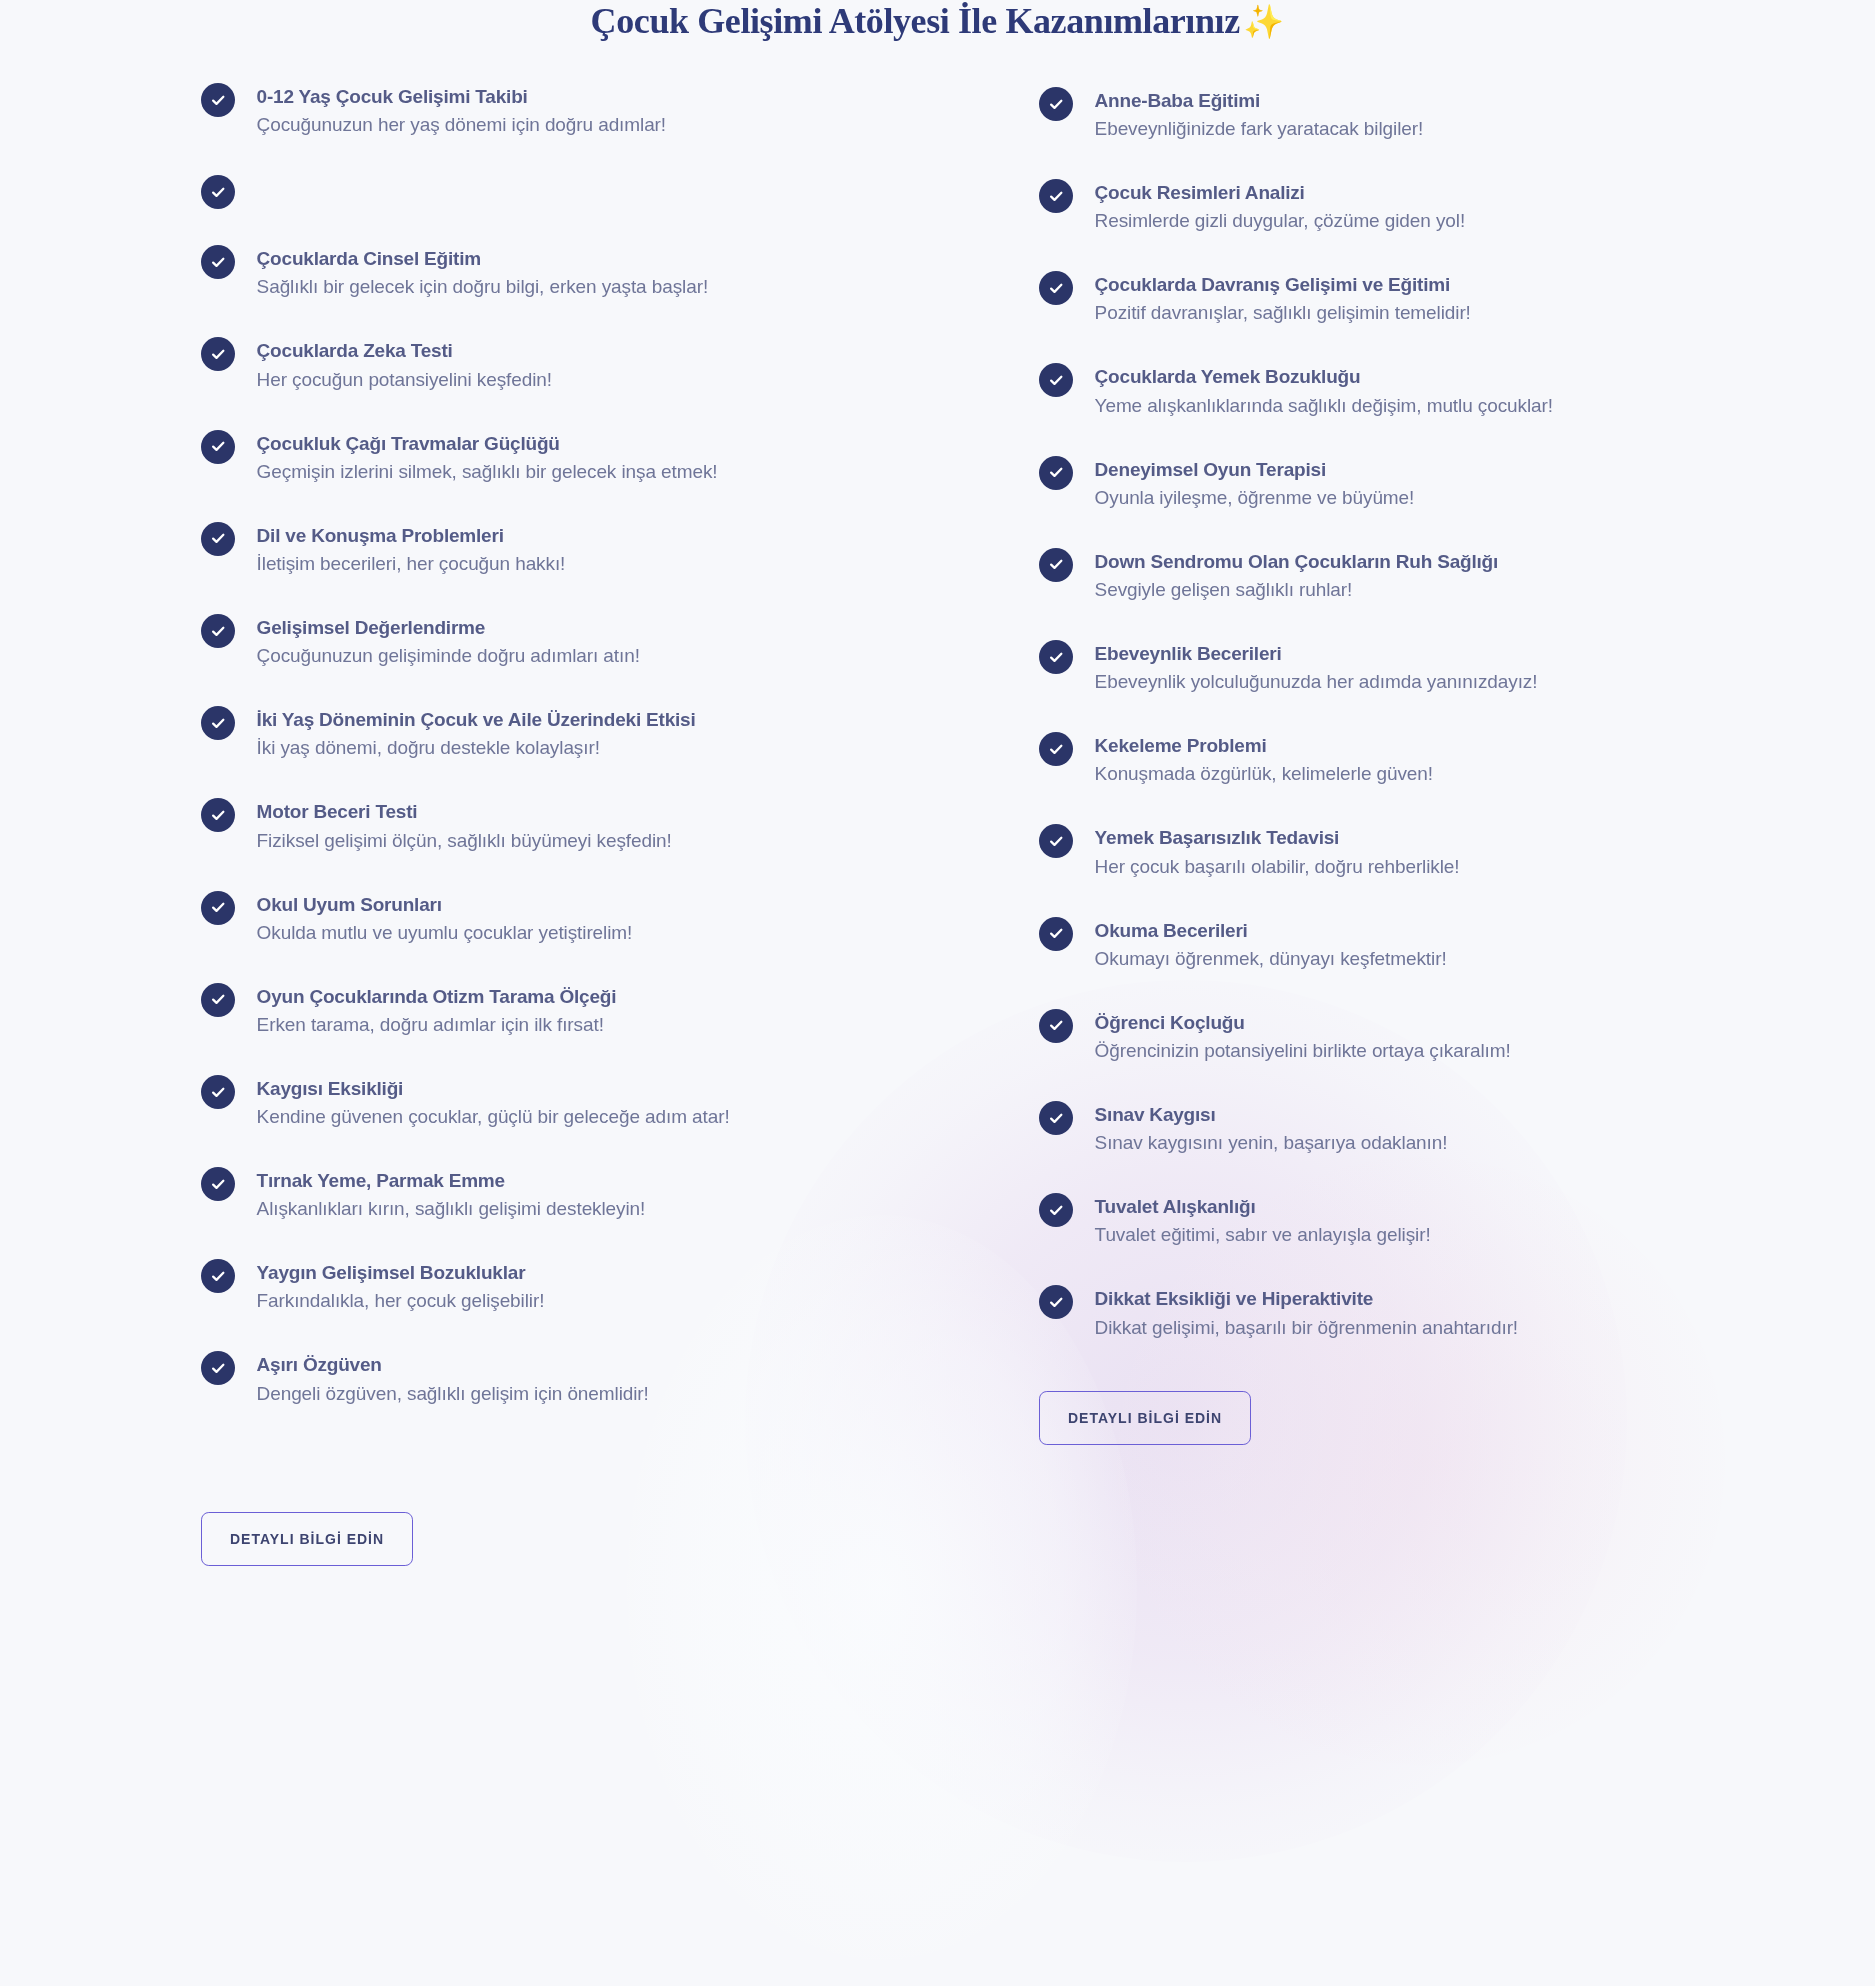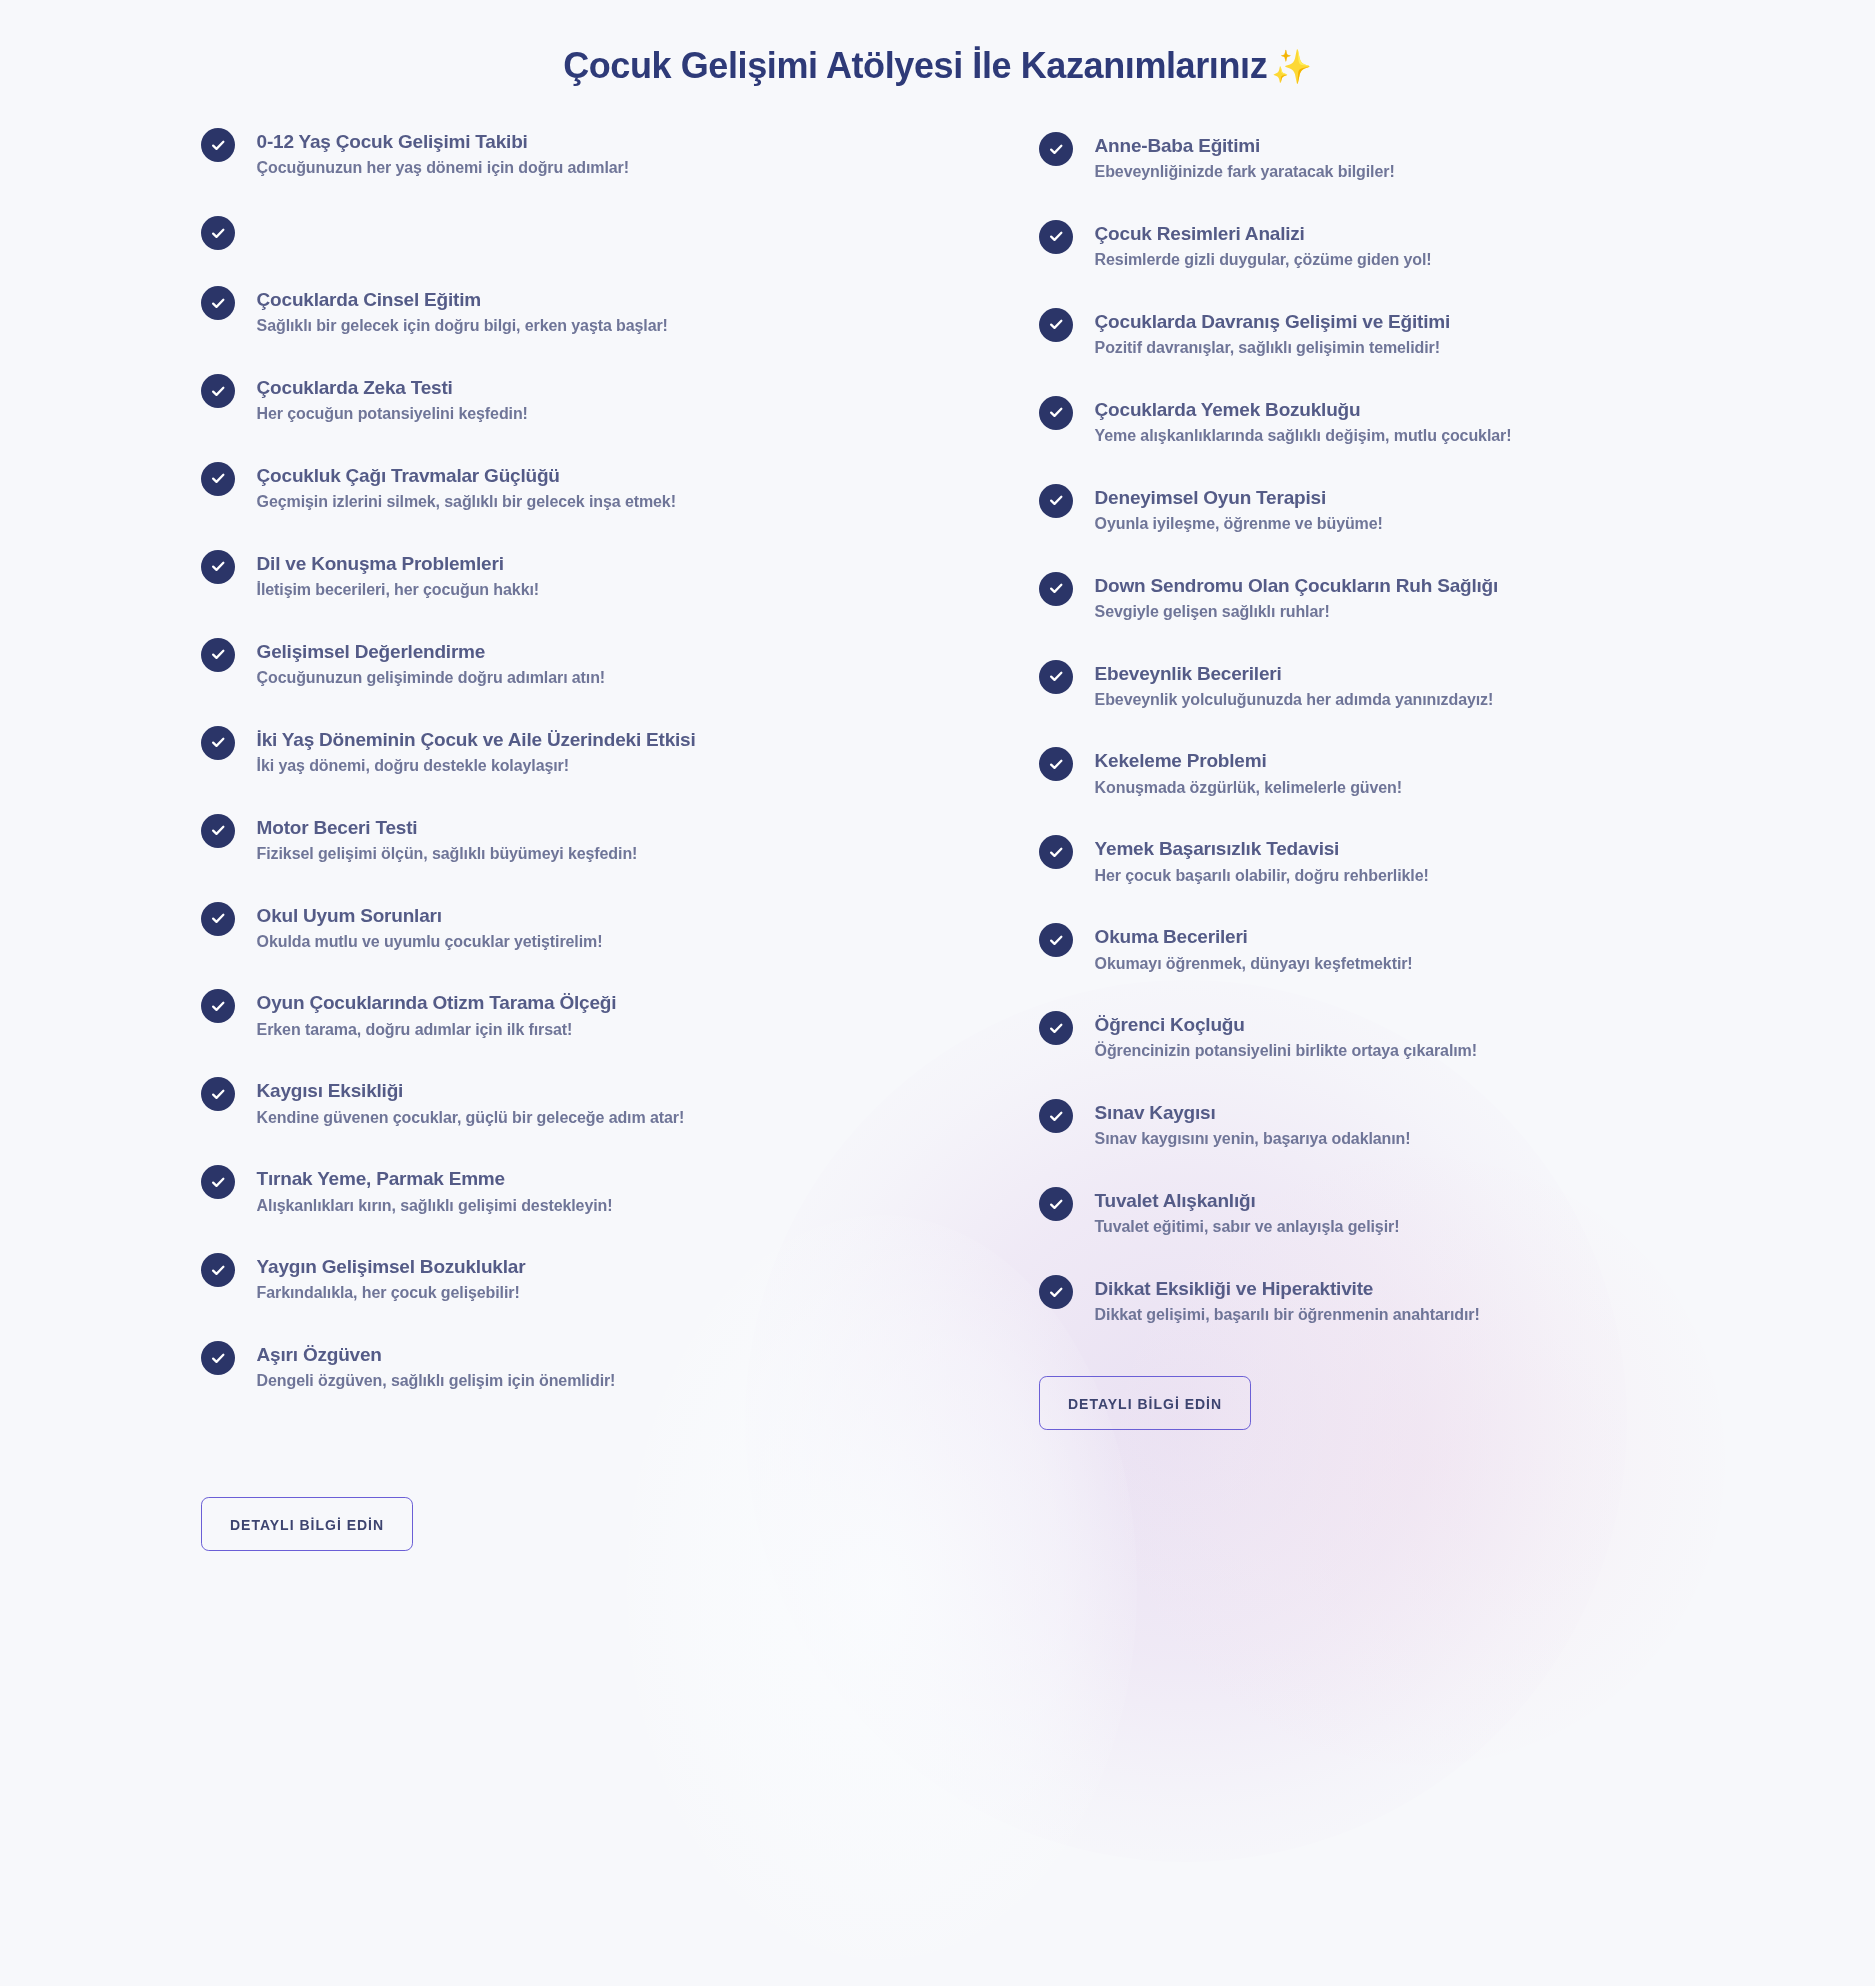--- a/index.html
+++ b/index.html
@@ -64,26 +64,25 @@
 
   .content {
     position: relative;
     z-index: 2;
     width: 1875px;
   }
 
   
   .heading {
     text-align: center;
-    padding-top: 45px;
     font-size: 36px;
     font-weight: bold;
     letter-spacing: -0.4px;
     color: #2e3a78;
-    font-family: Liberation Sans, sans-serif;
+    font-family: Liberation Serif, serif;
   }
   .heading .sparkle {
     font-size: 33px;
     color: #f5c245;
     margin-left: 3.9px;
   }
 
   
   .columns {
     display: flex;
@@ -121,22 +120,22 @@
   .item-text { padding-top: 1px; }
 
   .item-title {
     font-size: 19px;
     font-weight: bold;
     color: #545b87;
     line-height: 1.38;
     letter-spacing: -0.2px;
   }
   .item-desc {
-    font-size: 16px;
-    font-weight: bold;
+    font-size: 19px;
+    font-weight: normal;
     color: #6f7598;
     line-height: 1.42;
     letter-spacing: -0.1px;
     margin-top: 2px;
   }
 
   
   .cta {
     display: inline-block;
     border: 1.5px solid #6b5fd6;

